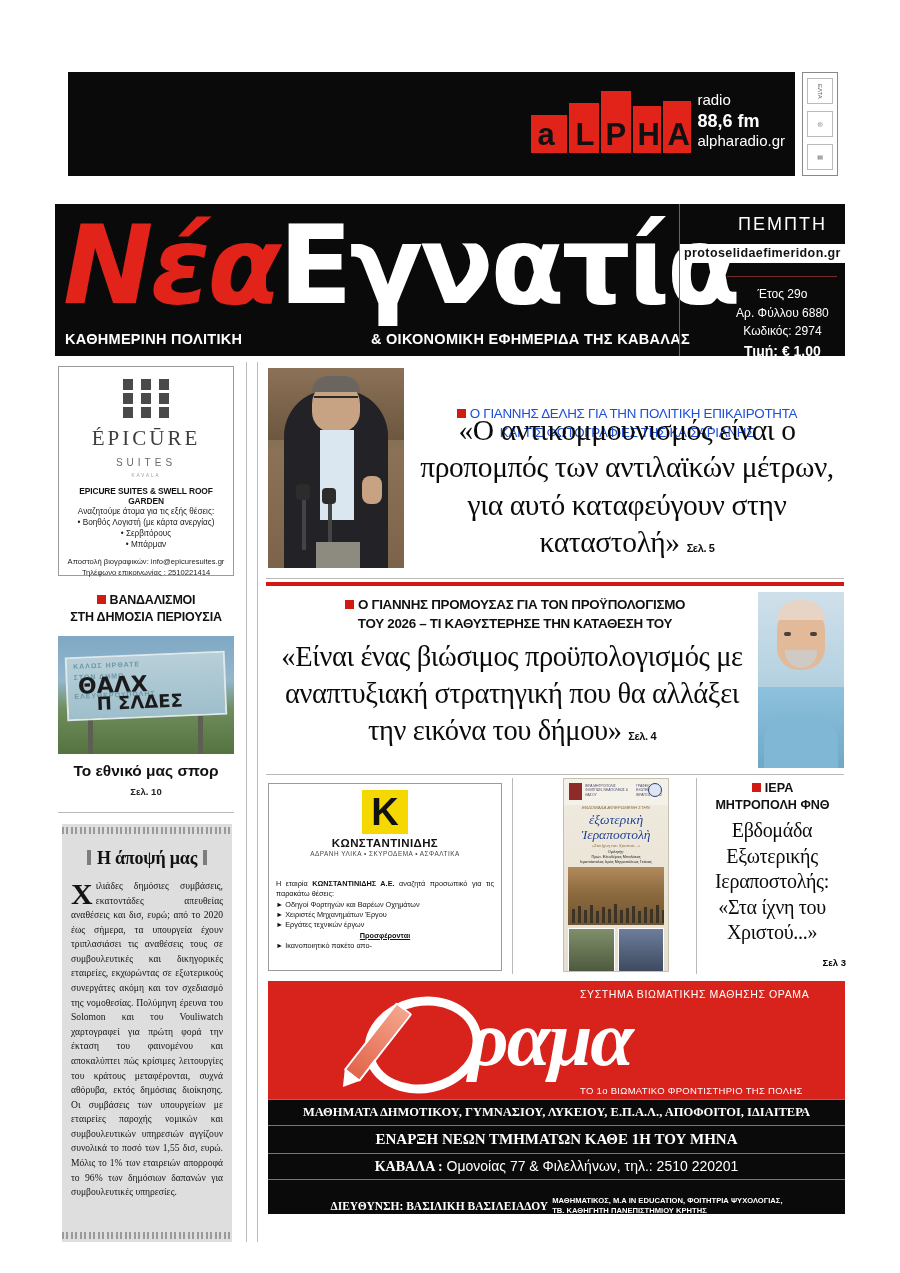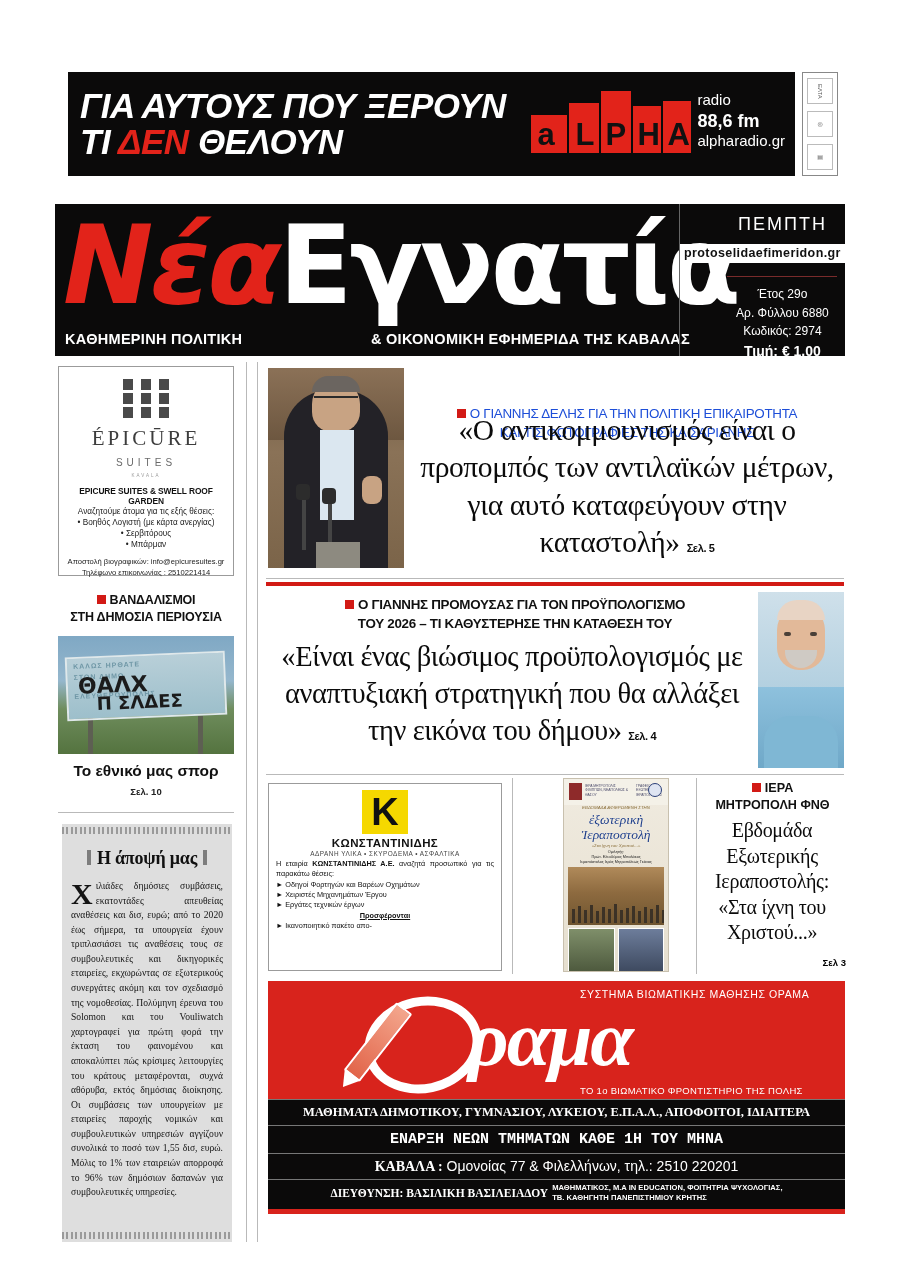--- a/index.html
+++ b/index.html
@@ -197,21 +197,21 @@
     border: 1px solid #9b9b9b; background: #fff; padding: 5px 7px;
   }
   .k-logo {
     width: 46px; height: 44px; background: #f5d800; margin: 1px auto 0;
     display: flex; align-items: center; justify-content: center;
     font-size: 38px; font-weight: bold; color: #111; line-height: 1;
     font-family: "Liberation Sans", sans-serif;
   }
   .k-name { text-align: center; font-size: 11.5px; font-weight: bold; letter-spacing: 0.4px; margin-top: 3px; color: #111; }
   .k-sub { text-align: center; font-size: 6.4px; letter-spacing: 0.5px; color: #444; margin-top: 1px; }
-  .k-cols { display: flex; gap: 18px; margin-top: 2px; justify-content: flex-end; }
+  .k-cols { display: flex; gap: 18px; margin-top: 22px; justify-content: flex-end; }
   .k-col { flex: 1; font-size: 7.3px; line-height: 1.42; color: #111; text-align: justify; }
   .k-col b { font-weight: bold; }
   .k-col .uline { text-decoration: underline; font-weight: bold; display: block; text-align: center; }
 
   
   .poster {
     position: absolute; left: 563px; top: 778px; width: 106px; height: 194px;
     background: linear-gradient(#f0ebe0, #e6dfcf); overflow: hidden;
     border: 1px solid #c8c0ae;
   }
@@ -282,37 +282,33 @@
   }
   .or-bottomtag {
     position: absolute; left: 312px; bottom: 3px; font-size: 9.5px; color: #fff; letter-spacing: 0.3px;
   }
   .or-rows { background: #0b0a0a; }
   .or-row {
     border-top: 1.5px solid #777; color: #fff; text-align: center;
     font-family: "Liberation Serif", serif; font-weight: bold;
   }
   .or-r1 { font-size: 12.5px; padding: 5px 0 5px; }
-  .or-r2 { font-size: 15px; padding: 5px 0 5px; font-family: Liberation Mono, monospace; }
+  .or-r2 { font-size: 15px; padding: 5px 0 5px; }
   .or-r3 { font-size: 14px; padding: 4px 0 4px; font-family: "Liberation Sans", sans-serif; font-weight: normal; }
   .or-r3 b { font-weight: bold; font-family: "Liberation Serif", serif; }
-  .or-r4 { display: flex; align-items: center; justify-content: center; gap: 4px; padding: 3px 6px 6px; }
+  .or-r4 { display: flex; align-items: center; justify-content: center; gap: 4px; padding: 16px 6px 6px; }
   .or-r4 .dir { font-size: 11.5px; font-family: "Liberation Serif", serif; font-weight: bold; }
   .or-r4 .cred { font-size: 7.6px; line-height: 1.3; text-align: left; font-family: "Liberation Sans", sans-serif; font-weight: bold; }
 </style>
 </head>
 <body>
 
 <div class="page">
 
   <div class="top-banner">
-    <div class="tb-left">
-      <div class="tb-l1">ΓΙΑ ΑΥΤΟΥΣ ΠΟΥ ΞΕΡΟΥΝ</div>
-      <div class="tb-l2"><span>ΤΙ </span><span class="tb-red">ΔΕΝ</span><span> ΘΕΛΟΥΝ</span></div>
-    </div>
     <div class="tb-logo">
       <div class="alpha-word">
         <div class="alpha-bar" style="left:0;width:36px;height:38px;"></div>
         <div class="alpha-bar" style="left:38px;width:30px;height:50px;"></div>
         <div class="alpha-bar" style="left:70px;width:30px;height:62px;"></div>
         <div class="alpha-bar" style="left:102px;width:28px;height:47px;"></div>
         <div class="alpha-bar" style="left:132px;width:28px;height:52px;"></div>
         <div class="alpha-let" style="left:6px;bottom:3px;">a</div>
         <div class="alpha-let" style="left:44px;bottom:3px;">L</div>
         <div class="alpha-let" style="left:74px;bottom:3px;">P</div>

